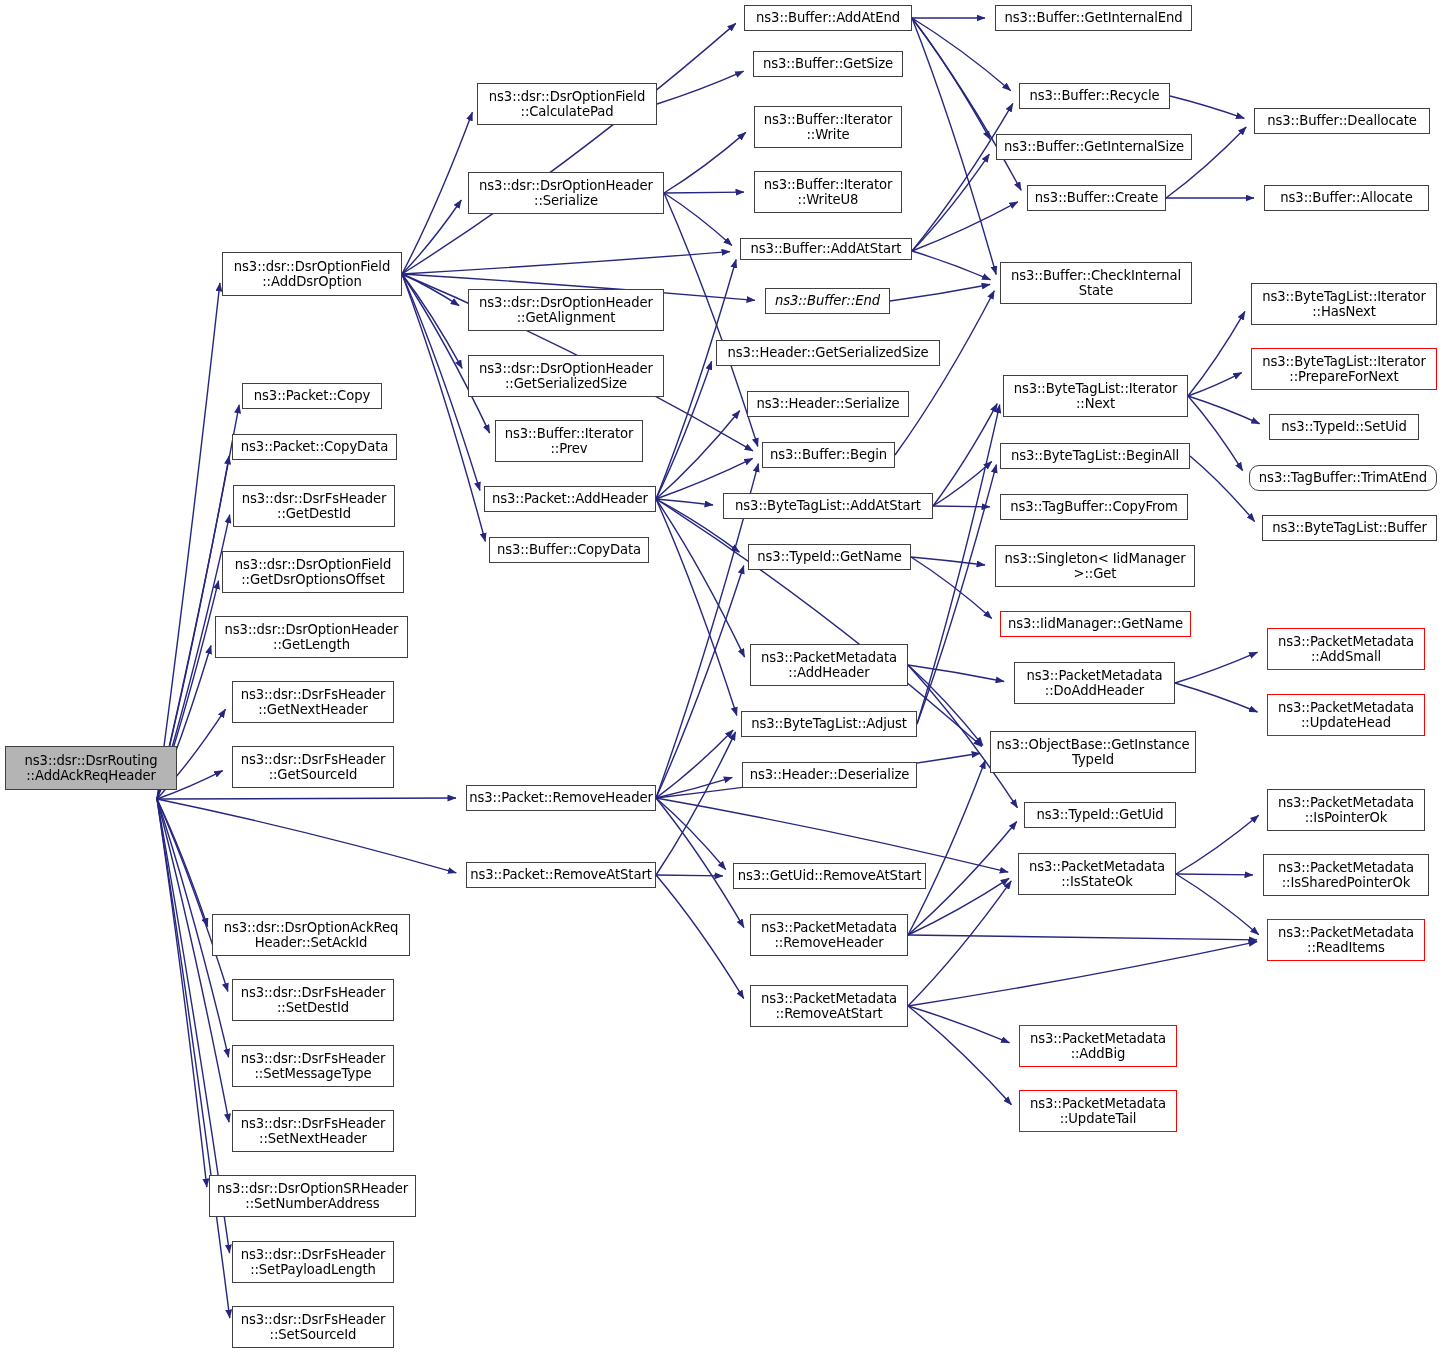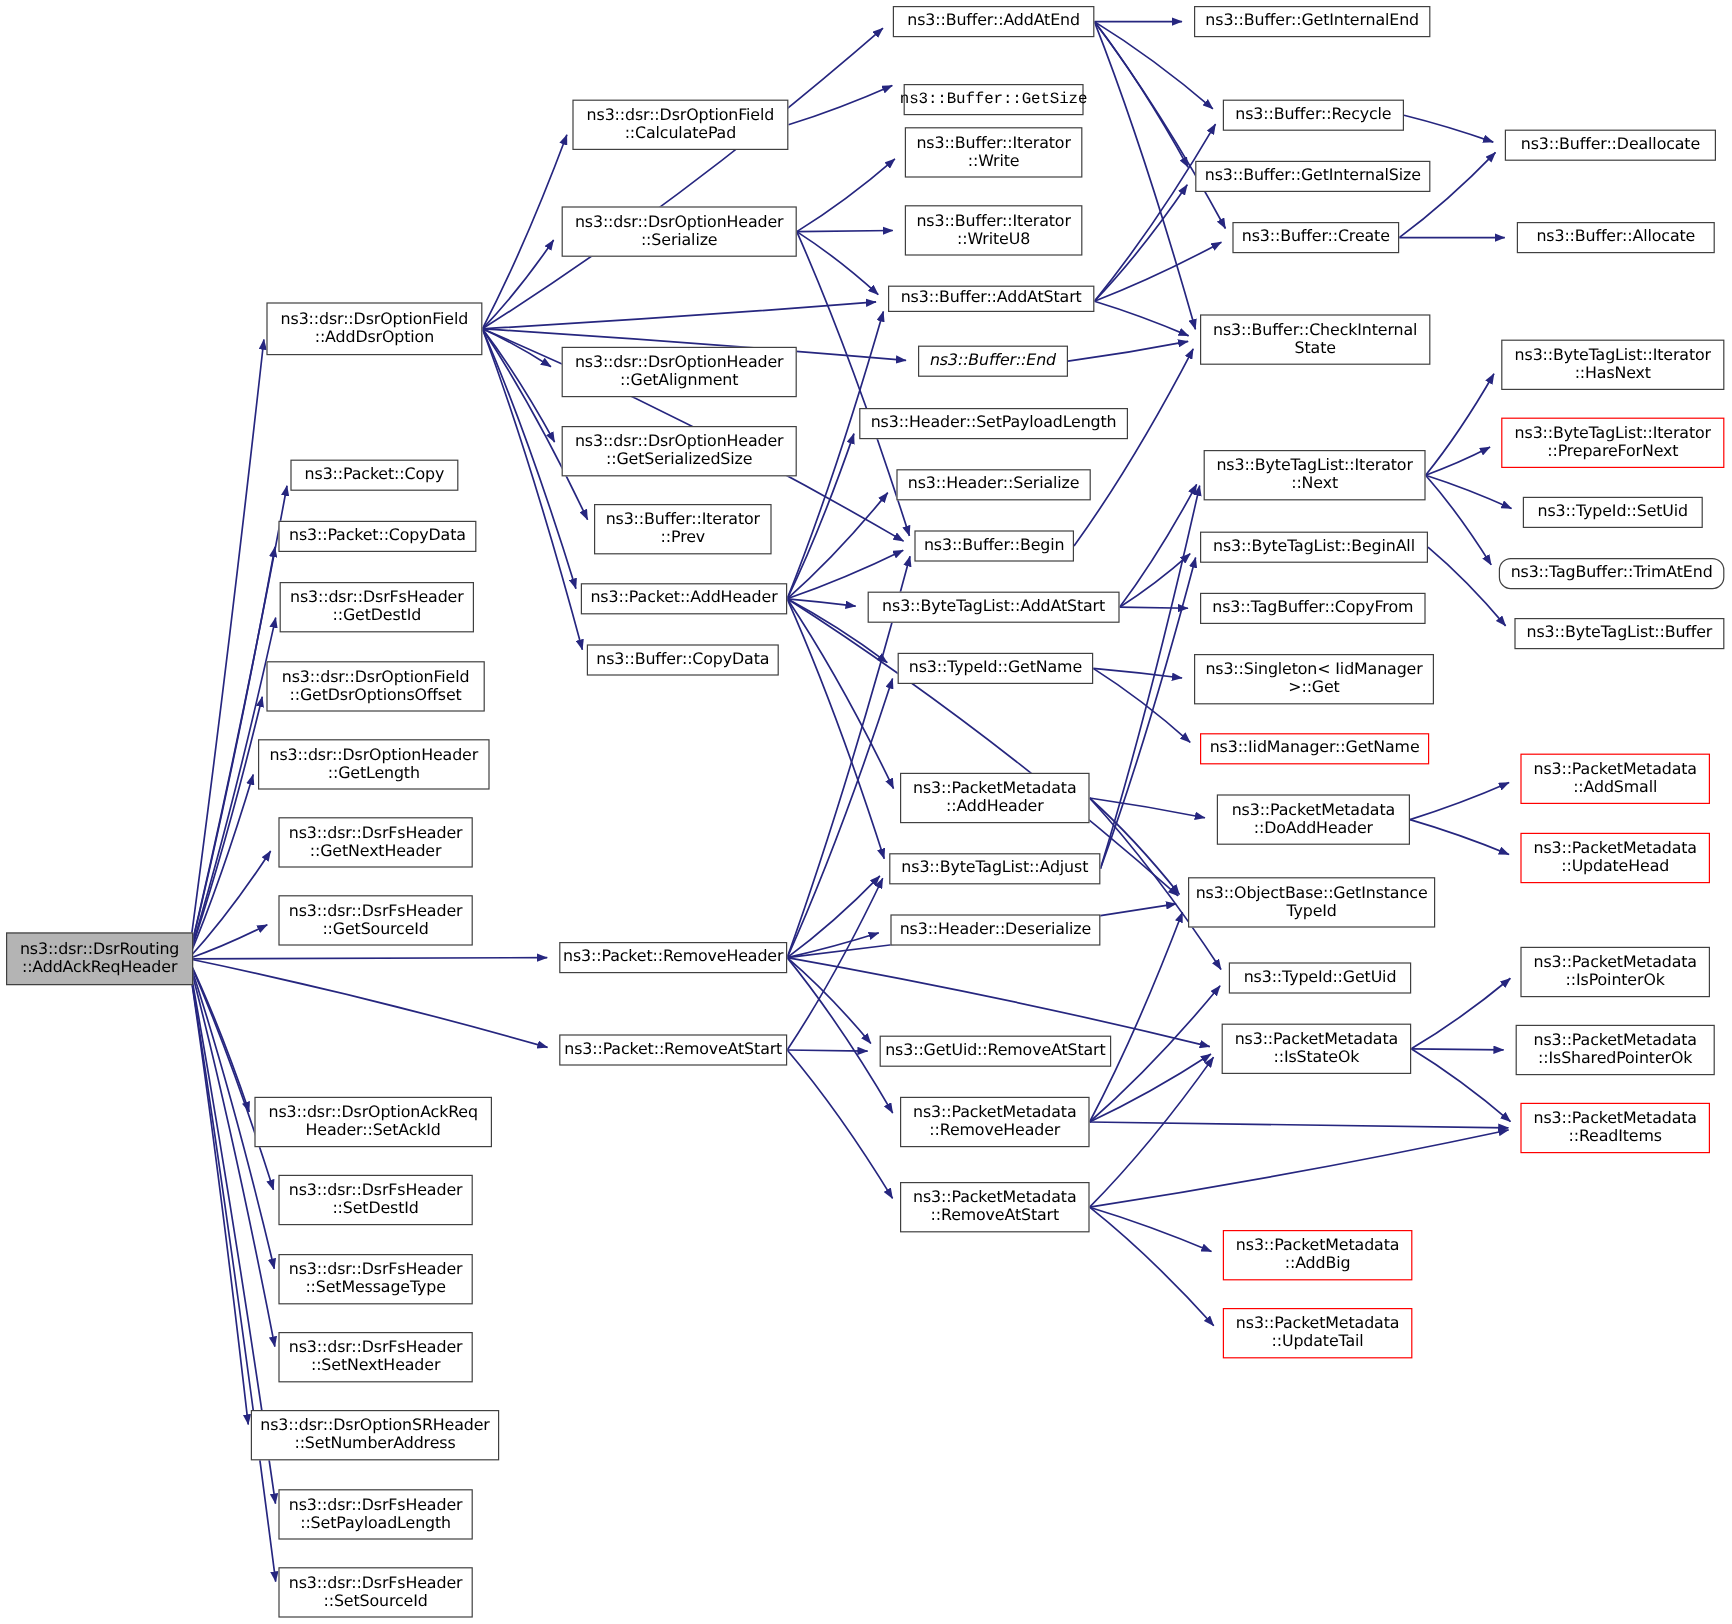--- a/index.html
+++ b/index.html
@@ -150,21 +150,21 @@
         <path d="M 908 1006 Q 959.6347128714044 953.6338889997671 1011.269425742809 880.9397779995342" marker-end="url(#arrow)"></path>
         <path d="M 908 1006 Q 1082.5745766111886 978.8978601778255 1257.1491532223772 941.631720355651" marker-end="url(#arrow)"></path>
         <path d="M 908 1006 Q 958.7709295943021 1021.3821562161098 1009.5418591886041 1042.9243124322197" marker-end="url(#arrow)"></path>
         <path d="M 908 1006 Q 959.7449000513539 1047.3078591399287 1011.4898001027078 1104.7857182798575" marker-end="url(#arrow)"></path>
         <path d="M 1176 874 Q 1217.3327010394405 849.5358570386201 1258.6654020788812 815.21571407724" marker-end="url(#arrow)"></path>
         <path d="M 1176 874 Q 1214.5003041876503 874.3706779556703 1253.0006083753005 874.8953559113407" marker-end="url(#arrow)"></path>
         <path d="M 1176 874 Q 1217.3711775186493 899.2568635136762 1258.7423550372987 934.6777270273524" marker-end="url(#arrow)"></path>
       </g>
   </svg>
   <div id="nodes">
-      <div class="node root" style="left: 5px; top: 777px; width: 156px; height: 44px;">ns3::dsr::DsrRouting
+      <div class="node root" style="left: 5px; top: 746px; width: 172px; height: 44px;">ns3::dsr::DsrRouting
 ::AddAckReqHeader</div>
       <div class="node" style="left: 222px; top: 252px; width: 180px; height: 44px;">ns3::dsr::DsrOptionField
 ::AddDsrOption</div>
       <div class="node" style="left: 242px; top: 383px; width: 140px; height: 26px;">ns3::Packet::Copy</div>
       <div class="node" style="left: 232px; top: 434px; width: 165px; height: 26px;">ns3::Packet::CopyData</div>
       <div class="node" style="left: 233px; top: 485px; width: 162px; height: 42px;">ns3::dsr::DsrFsHeader
 ::GetDestId</div>
       <div class="node" style="left: 222px; top: 551px; width: 182px; height: 42px;">ns3::dsr::DsrOptionField
 ::GetDsrOptionsOffset</div>
       <div class="node" style="left: 215px; top: 616px; width: 193px; height: 42px;">ns3::dsr::DsrOptionHeader
@@ -195,28 +195,28 @@
 ::GetAlignment</div>
       <div class="node" style="left: 468px; top: 355px; width: 196px; height: 42px;">ns3::dsr::DsrOptionHeader
 ::GetSerializedSize</div>
       <div class="node" style="left: 495px; top: 420px; width: 148px; height: 42px;">ns3::Buffer::Iterator
 ::Prev</div>
       <div class="node" style="left: 484px; top: 486px; width: 172px; height: 26px;">ns3::Packet::AddHeader</div>
       <div class="node" style="left: 489px; top: 537px; width: 160px; height: 26px;">ns3::Buffer::CopyData</div>
       <div class="node" style="left: 466px; top: 785px; width: 190px; height: 26px;">ns3::Packet::RemoveHeader</div>
       <div class="node" style="left: 466px; top: 862px; width: 190px; height: 26px;">ns3::Packet::RemoveAtStart</div>
       <div class="node" style="left: 744px; top: 5px; width: 168px; height: 26px;">ns3::Buffer::AddAtEnd</div>
-      <div class="node" style="left: 753px; top: 70px; width: 150px; height: 26px; font-family: Liberation Mono, monospace;">ns3::Buffer::GetSize</div>
+      <div class="node" style="left: 753px; top: 51px; width: 150px; height: 26px;">ns3::Buffer::GetSize</div>
       <div class="node" style="left: 754px; top: 106px; width: 148px; height: 42px;">ns3::Buffer::Iterator
 ::Write</div>
       <div class="node" style="left: 754px; top: 171px; width: 148px; height: 42px;">ns3::Buffer::Iterator
 ::WriteU8</div>
       <div class="node" style="left: 740px; top: 238px; width: 172px; height: 22px;">ns3::Buffer::AddAtStart</div>
       <div class="node" style="left: 765px; top: 288px; width: 125px; height: 26px; font-style: italic;">ns3::Buffer::End</div>
-      <div class="node" style="left: 716px; top: 340px; width: 224px; height: 26px;">ns3::Header::SetPayloadLength</div>
+      <div class="node" style="left: 716px; top: 340px; width: 224px; height: 26px;">ns3::Header::GetSerializedSize</div>
       <div class="node" style="left: 747px; top: 391px; width: 162px; height: 26px;">ns3::Header::Serialize</div>
       <div class="node" style="left: 762px; top: 442px; width: 133px; height: 26px;">ns3::Buffer::Begin</div>
       <div class="node" style="left: 723px; top: 493px; width: 210px; height: 26px;">ns3::ByteTagList::AddAtStart</div>
       <div class="node" style="left: 748px; top: 544px; width: 163px; height: 26px;">ns3::TypeId::GetName</div>
       <div class="node" style="left: 750px; top: 644px; width: 158px; height: 42px;">ns3::PacketMetadata
 ::AddHeader</div>
       <div class="node" style="left: 741px; top: 711px; width: 176px; height: 26px;">ns3::ByteTagList::Adjust</div>
       <div class="node" style="left: 742px; top: 762px; width: 175px; height: 26px;">ns3::Header::Deserialize</div>
       <div class="node" style="left: 733px; top: 863px; width: 193px; height: 26px;">ns3::GetUid::RemoveAtStart</div>
       <div class="node" style="left: 750px; top: 914px; width: 158px; height: 42px;">ns3::PacketMetadata

